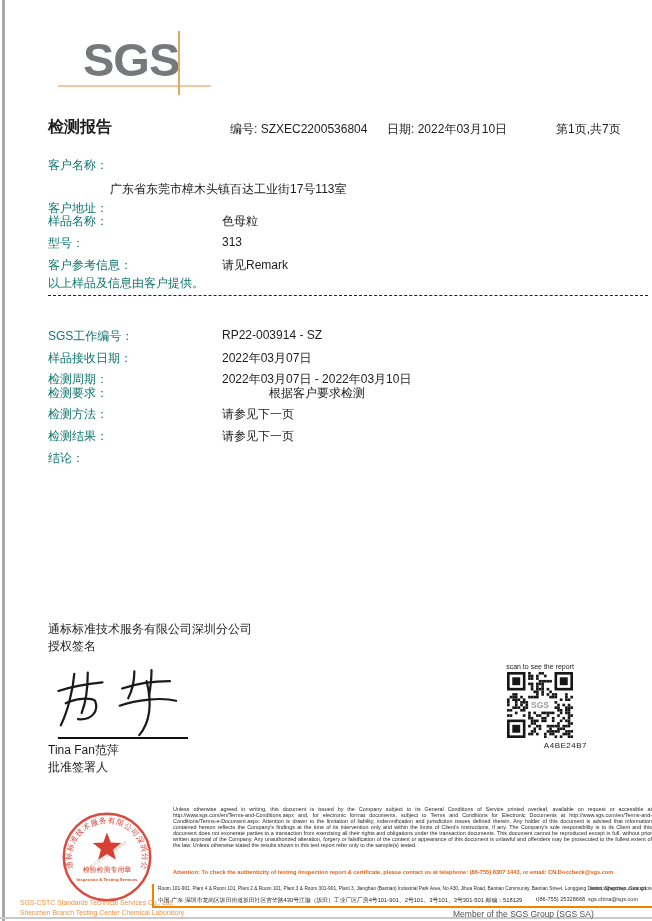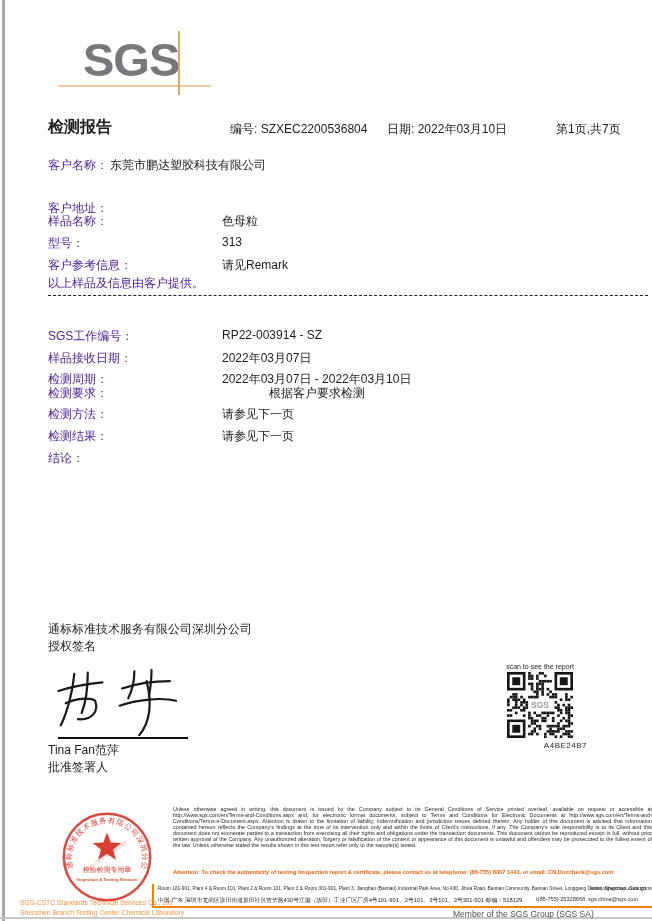--- a/index.html
+++ b/index.html
@@ -1,19 +1,19 @@
 <!DOCTYPE html>
 <html><head>
 <meta charset="utf-8">
 <style>
   html,body{margin:0;padding:0;background:#ffffff;}
   body{font-family:"Liberation Sans",sans-serif;color:#1d1d1d;-webkit-text-size-adjust:none;}
   .page{position:relative;width:652px;height:921px;background:#fff;overflow:hidden;}
   .abs{position:absolute;}
-  .lbl{font-size:12px;color:#4c1d95;}
+  .lbl{font-size:12px;color:#0f766e;}
   .val{font-size:12px;color:#1d1d1d;}
   .logo-sgs{font-size:47px;font-weight:bold;letter-spacing:-1px;color:#77787b;line-height:1;}
   .tan-h{background:#f2c9a0;height:2px;}
   .tan-v{background:#e0a95f;width:2px;}
   .title{font-size:16px;font-weight:bold;}
   .meta{font-size:12px;}
   .dashed{border-top:1px dashed #222;height:0;}
   .concl{font-size:12px;line-height:18.5px;width:420px;}
   .sig-line{background:#111;height:2px;}
   .qr-top{font-size:7px;text-align:center;color:#222;}
@@ -47,22 +47,22 @@
     <span>编号:</span>
     <span>SZXEC2200536804</span>
   </div>
   <div class="abs meta" style="left:387px;top:121px;">
     <span>日期:</span>
     <span>2022年03月10日</span>
   </div>
   <div class="abs meta" style="left:556px;top:121px;">第1页,共7页</div>
 
   <div class="abs lbl" style="left:48px;top:157px;">客户名称：</div>
-  <div class="abs val" style="left:110px;top:157px;">东莞市鹏达塑胶科技有限公司</div>
   <div class="abs lbl" style="left:48px;top:181px;margin-top:19px;">客户地址：</div>
+  <div class="abs val" style="left:110px;top:181px;">广东省东莞市樟木头镇百达工业街17号113室</div>
 
   <div class="abs lbl" style="left:48px;top:213px;">样品名称：</div>
   <div class="abs val" style="left:222px;top:213px;">色母粒</div>
   <div class="abs lbl" style="left:48px;top:235px;">型号：</div>
   <div class="abs val" style="left:222px;top:235px;">313</div>
   <div class="abs lbl" style="left:48px;top:257px;">客户参考信息：</div>
   <div class="abs val" style="left:222px;top:257px;">请见Remark</div>
   <div class="abs lbl" style="left:48px;top:275px;">以上样品及信息由客户提供。</div>
 
   <div class="abs dashed" style="left:48px;top:295px;width:600px;"></div>

